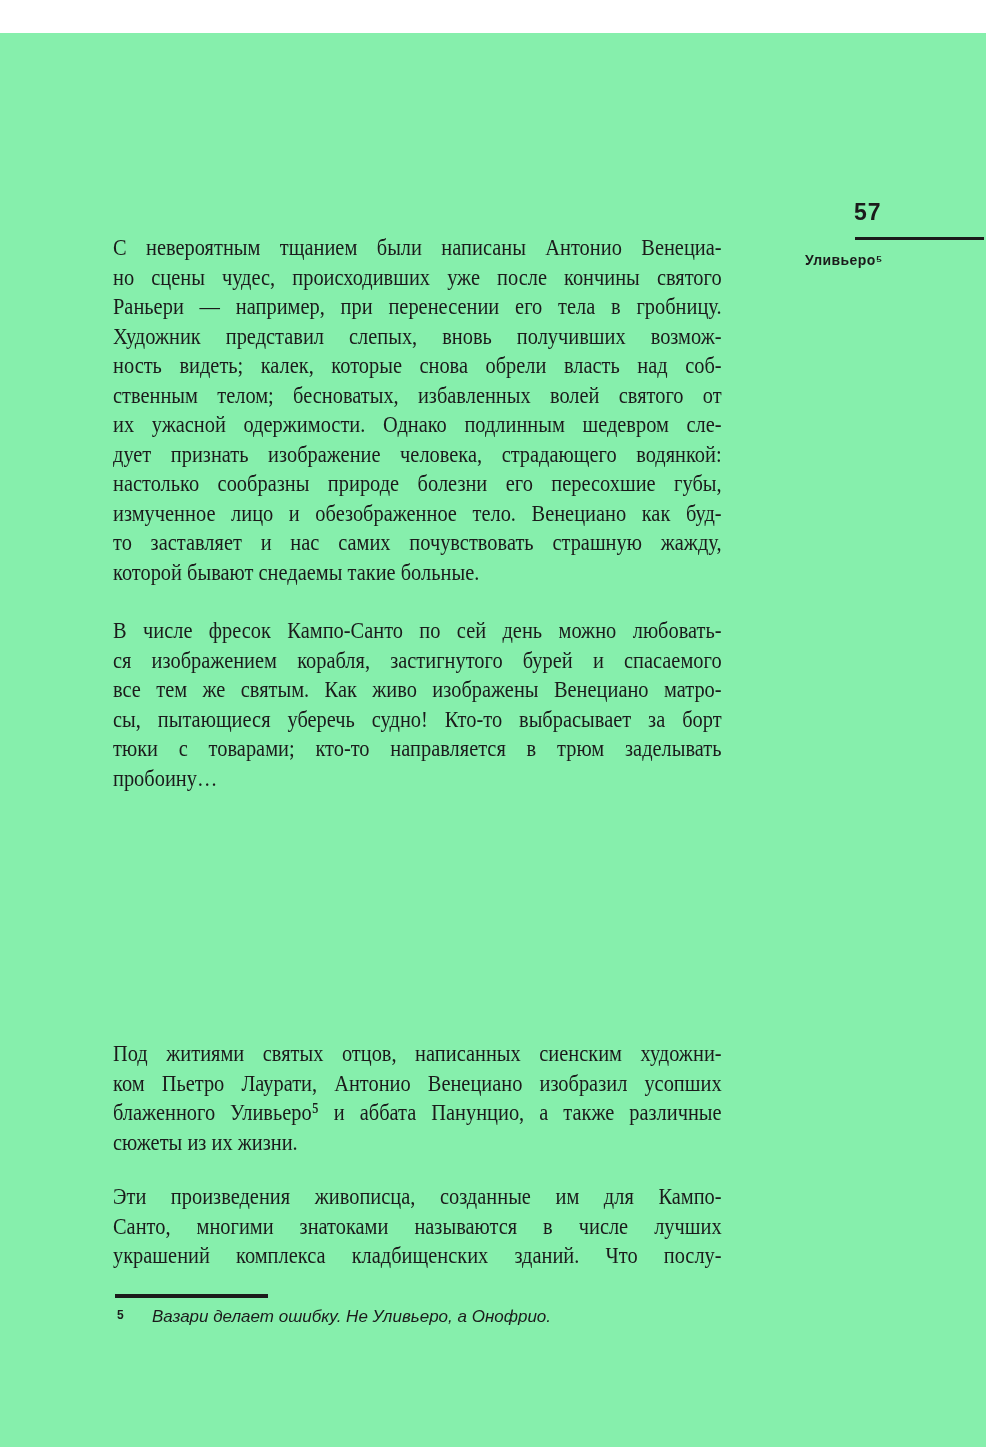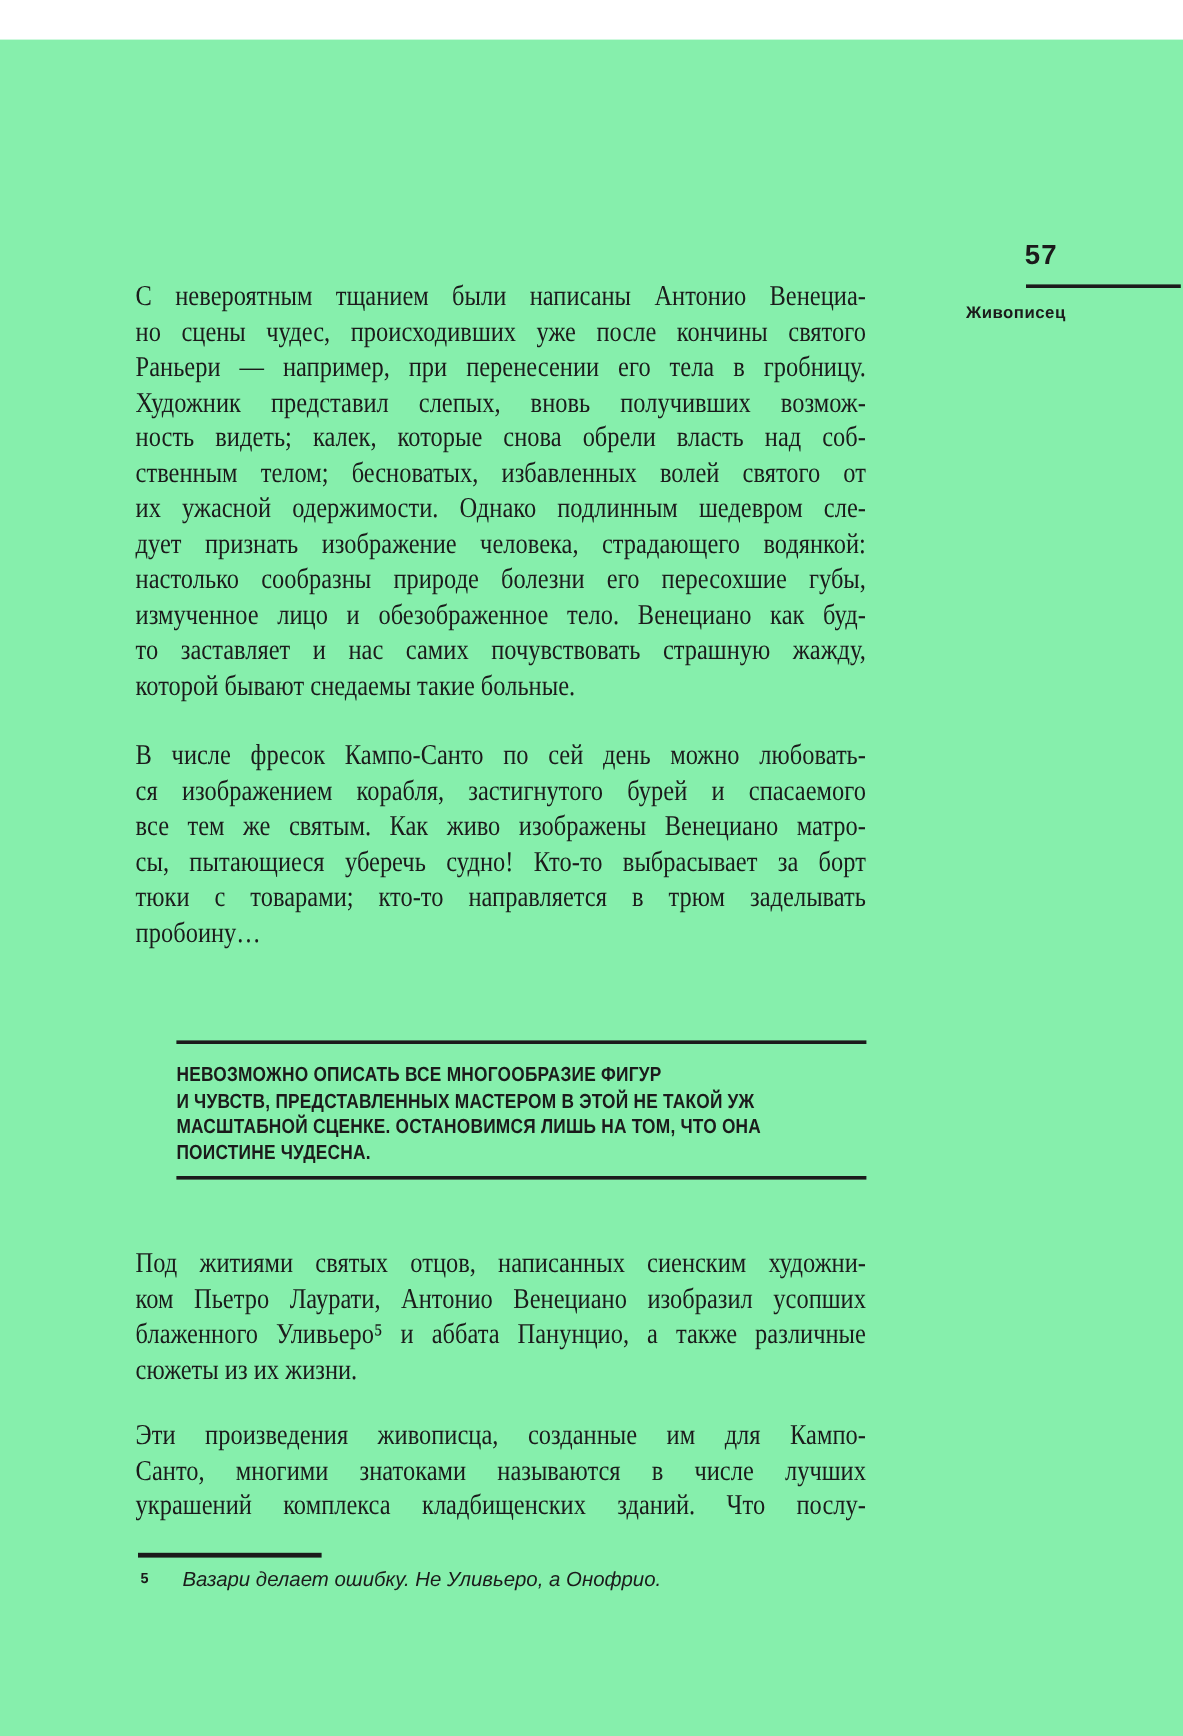--- a/index.html
+++ b/index.html
@@ -80,21 +80,21 @@
   }
   .fn-text { flex:1;font-style:italic; }
 </style>
 </head>
 <body>
 
 <div class="page">
 
   <div class="page-number">57</div>
   <div class="header-rule"></div>
-  <div class="running-title">Живописец</div>
+  <div class="running-title">Уливьеро⁵</div>
 
   <div id="para1" class="bodypara">
       <div class="line">С невероятным тщанием были написаны Антонио Венециа-</div>
       <div class="line">но сцены чудес, происходивших уже после кончины святого</div>
       <div class="line">Раньери — например, при перенесении его тела в гробницу.</div>
       <div class="line">Художник представил слепых, вновь получивших возмож-</div>
       <div class="line">ность видеть; калек, которые снова обрели власть над соб-</div>
       <div class="line">ственным телом; бесноватых, избавленных волей святого от</div>
       <div class="line">их ужасной одержимости. Однако подлинным шедевром сле-</div>
       <div class="line">дует признать изображение человека, страдающего водянкой:</div>
@@ -106,30 +106,20 @@
 
   <div id="para2" class="bodypara">
       <div class="line">В числе фресок Кампо-Санто по сей день можно любовать-</div>
       <div class="line">ся изображением корабля, застигнутого бурей и спасаемого</div>
       <div class="line">все тем же святым. Как живо изображены Венециано матро-</div>
       <div class="line">сы, пытающиеся уберечь судно! Кто-то выбрасывает за борт</div>
       <div class="line">тюки с товарами; кто-то направляется в трюм заделывать</div>
       <div class="line last">пробоину…</div>
     </div>
 
-  <div class="callout">
-    <div class="callout-rule top"></div>
-    <div class="callout-lines">
-        <div class="line">НЕВОЗМОЖНО ОПИСАТЬ ВСЕ МНОГООБРАЗИЕ ФИГУР</div>
-        <div class="line">И ЧУВСТВ, ПРЕДСТАВЛЕННЫХ МАСТЕРОМ В ЭТОЙ НЕ ТАКОЙ УЖ</div>
-        <div class="line">МАСШТАБНОЙ СЦЕНКЕ. ОСТАНОВИМСЯ ЛИШЬ НА ТОМ, ЧТО ОНА</div>
-        <div class="line">ПОИСТИНЕ ЧУДЕСНА.</div>
-      </div>
-    <div class="callout-rule bottom"></div>
-  </div>
 
   <div id="para3" class="bodypara">
       <div class="line">Под житиями святых отцов, написанных сиенским художни-</div>
       <div class="line">ком Пьетро Лаурати, Антонио Венециано изобразил усопших</div>
       <div class="line">блаженного Уливьеро⁵ и аббата Панунцио, а также различные</div>
       <div class="line last">сюжеты из их жизни.</div>
     </div>
 
   <div id="para4" class="bodypara">
       <div class="line">Эти произведения живописца, созданные им для Кампо-</div>

